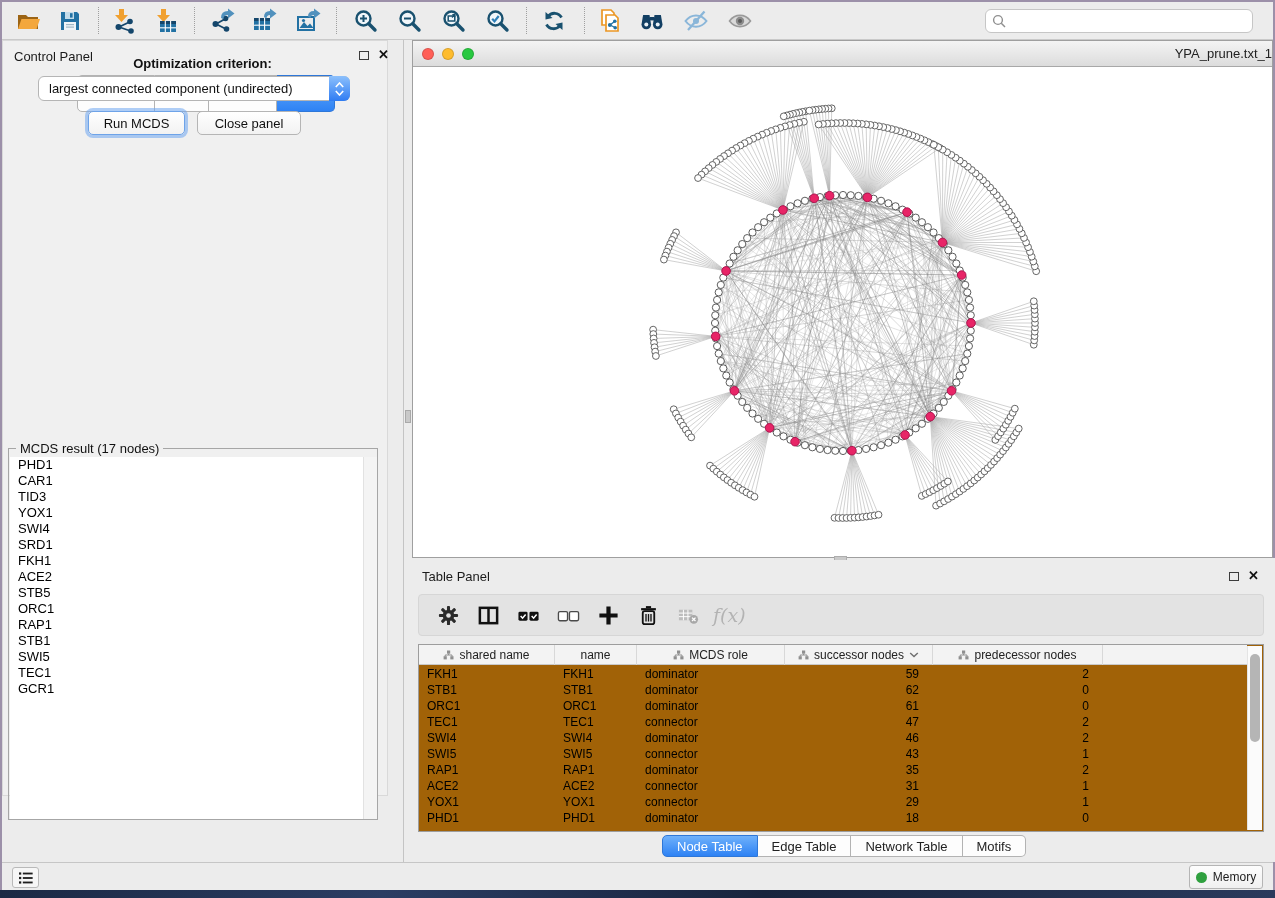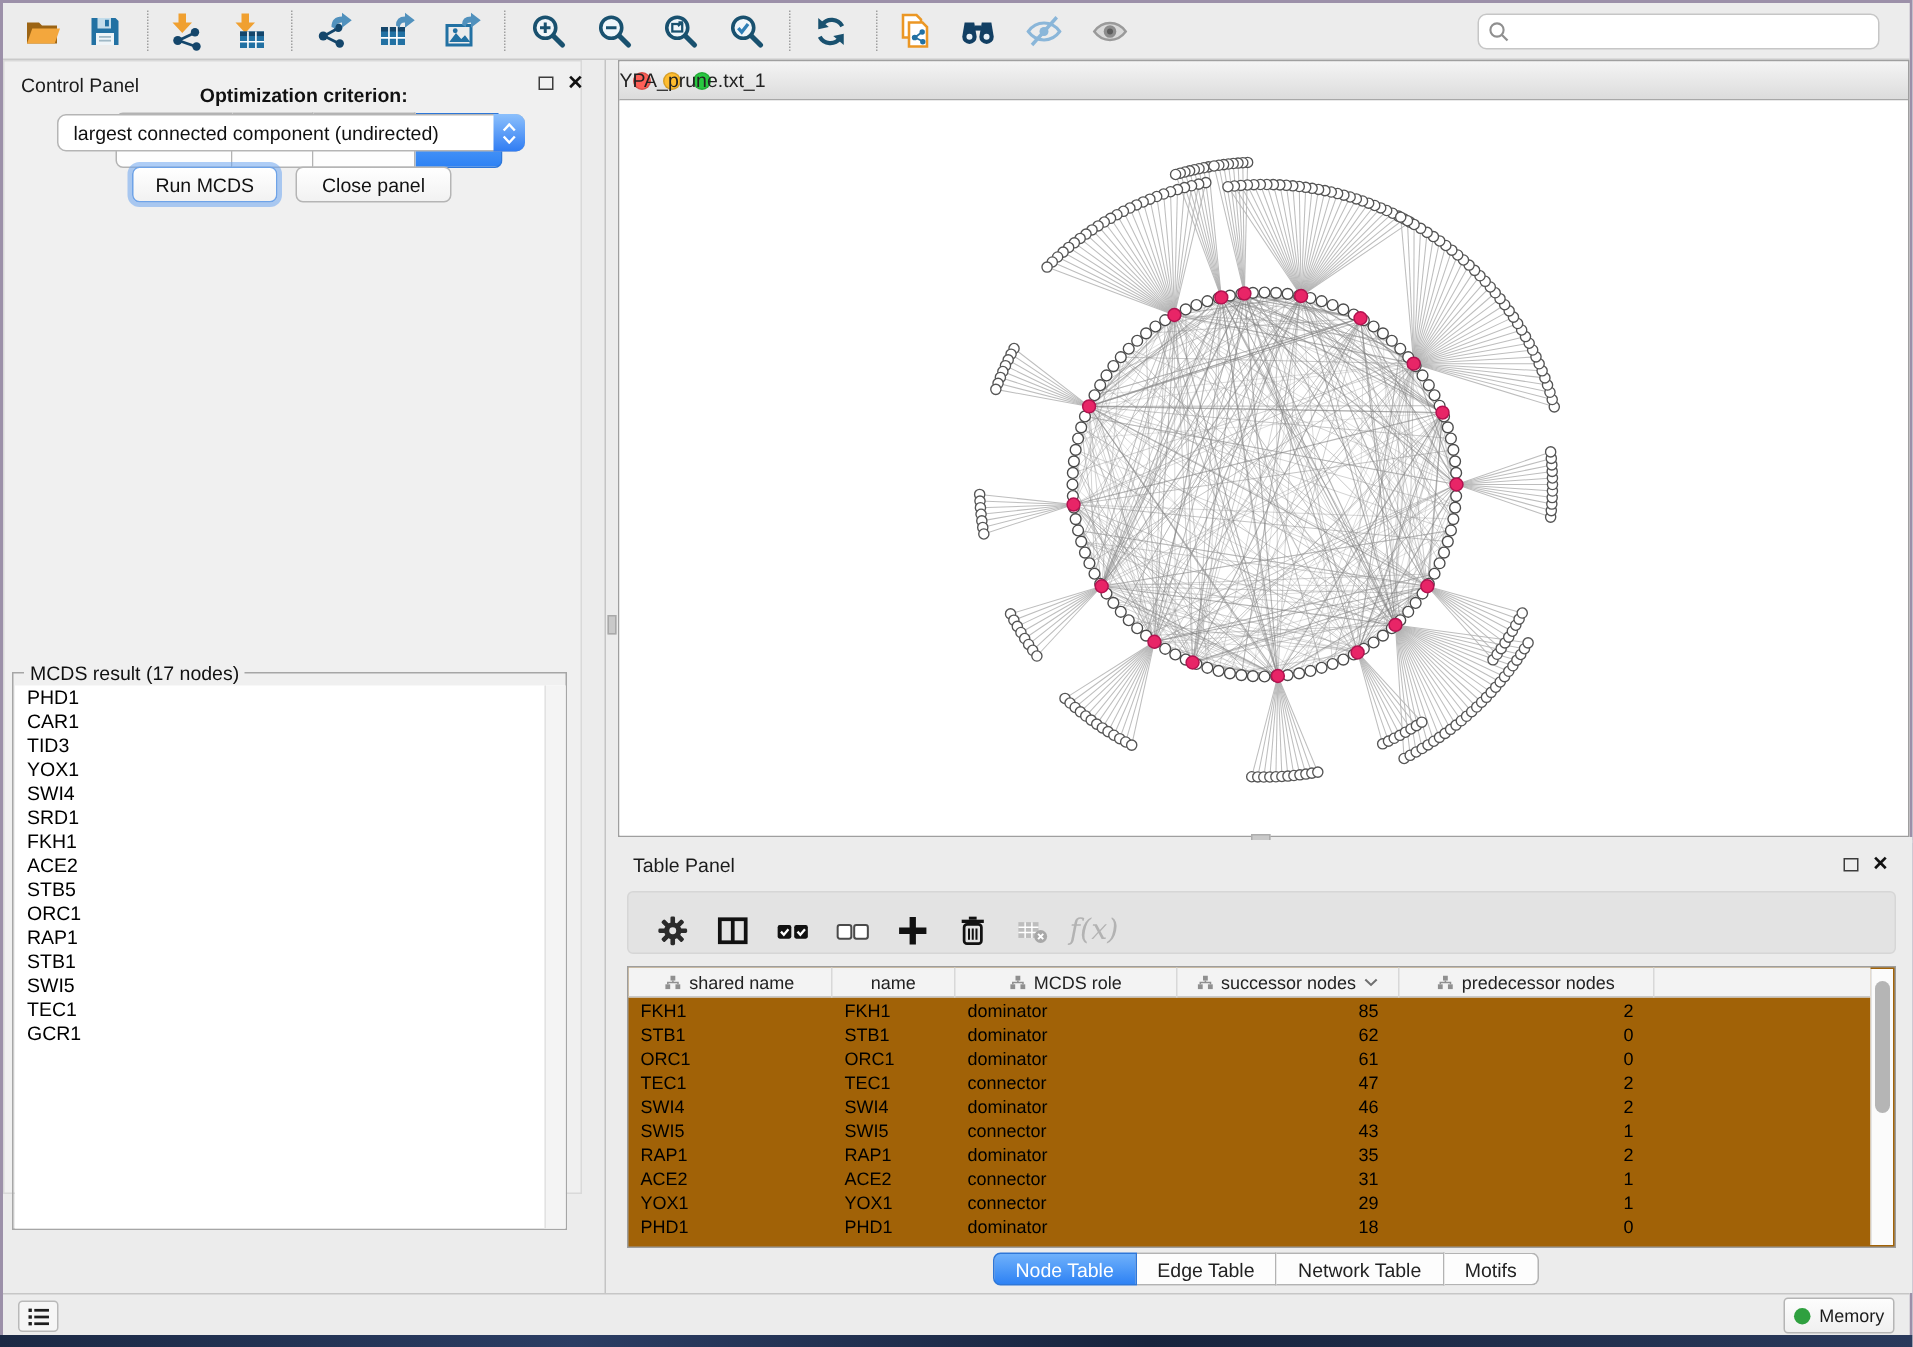--- a/index.html
+++ b/index.html
@@ -83,31 +83,31 @@
   #h-divider { left:410px; top:556px; width:863px; height:4px; background:#ececec; }
   #h-grip { left:832px; top:554px; width:13px; height:6px; background:#c9c9c9;
     border:1px solid #adadad; }
 
   
   #net-window { left:410px; top:38px; width:861px; height:518px;
     border:1px solid #9f9f9f; background:#fff; }
   #net-titlebar { position:absolute; left:0; top:0; width:100%; height:26px;
     background:linear-gradient(#f4f4f4,#dcdcdc); border-bottom:1px solid #a8a8a8; }
   .light { position:absolute; top:7px; width:12px; height:12px; border-radius:50%; }
-  #net-title { position:absolute; left:0; top:5px; width:100%; text-align:left;
+  #net-title { position:absolute; left:0; top:5px; width:100%; text-align:right;
     font-size:13px; color:#222; }
   #net-canvas { position:absolute; left:0; top:26px; width:859px; height:490px; background:#fff; }
 
   
   #table-panel { left:404px; top:558px; width:869px; height:302px; background:#ececec; }
   #tp-title { position:absolute; left:16px; top:9px; font-size:13px; color:#1b1b1b; }
   #tp-btns { right:16px; top:11px; }
   #tp-toolbar { position:absolute; left:12px; top:34px; width:846px; height:42px;
     background:#e3e3e3; border:1px solid #d6d6d6; border-radius:4px;
-    display:flex; align-items:flex-end; gap:10px; padding-left:14px; }
+    display:flex; align-items:center; gap:10px; padding-left:14px; }
   .ttb { width:30px; height:30px; display:flex; align-items:center; justify-content:center; }
   .ttb svg { width:23px; height:23px; }
   #fx-label { font-family:"DejaVu Serif", serif; font-style:italic; font-size:19px;
     color:#b3b3b3; }
 
   #table-box { position:absolute; left:12px; top:84px; width:846px; height:188px;
     background:#a16207; border:1px solid #9d9d9d; }
   #thead { position:absolute; left:0; top:0; width:828px; height:20px; background:#f3f3f3;
     border-bottom:1px solid #c9c9c9; display:flex; }
   .hcell { height:20px; border-right:1px solid #d8d8d8; display:flex; align-items:center;
@@ -1465,21 +1465,21 @@
             </svg>
             <span>predecessor nodes</span>
           </div>
           <div class="hcell filler"></div>
         </div>
       <div id="tbody">
           <div class="trow">
             <div class="tcell" style="width: 136px;">FKH1</div>
             <div class="tcell" style="width: 82px;">FKH1</div>
             <div class="tcell" style="width: 148px;">dominator</div>
-            <div class="tcell num" style="width: 148px;">85</div>
+            <div class="tcell num" style="width: 148px;">59</div>
             <div class="tcell num" style="width: 170px;">2</div>
           </div>
           <div class="trow">
             <div class="tcell" style="width: 136px;">STB1</div>
             <div class="tcell" style="width: 82px;">STB1</div>
             <div class="tcell" style="width: 148px;">dominator</div>
             <div class="tcell num" style="width: 148px;">62</div>
             <div class="tcell num" style="width: 170px;">0</div>
           </div>
           <div class="trow">

